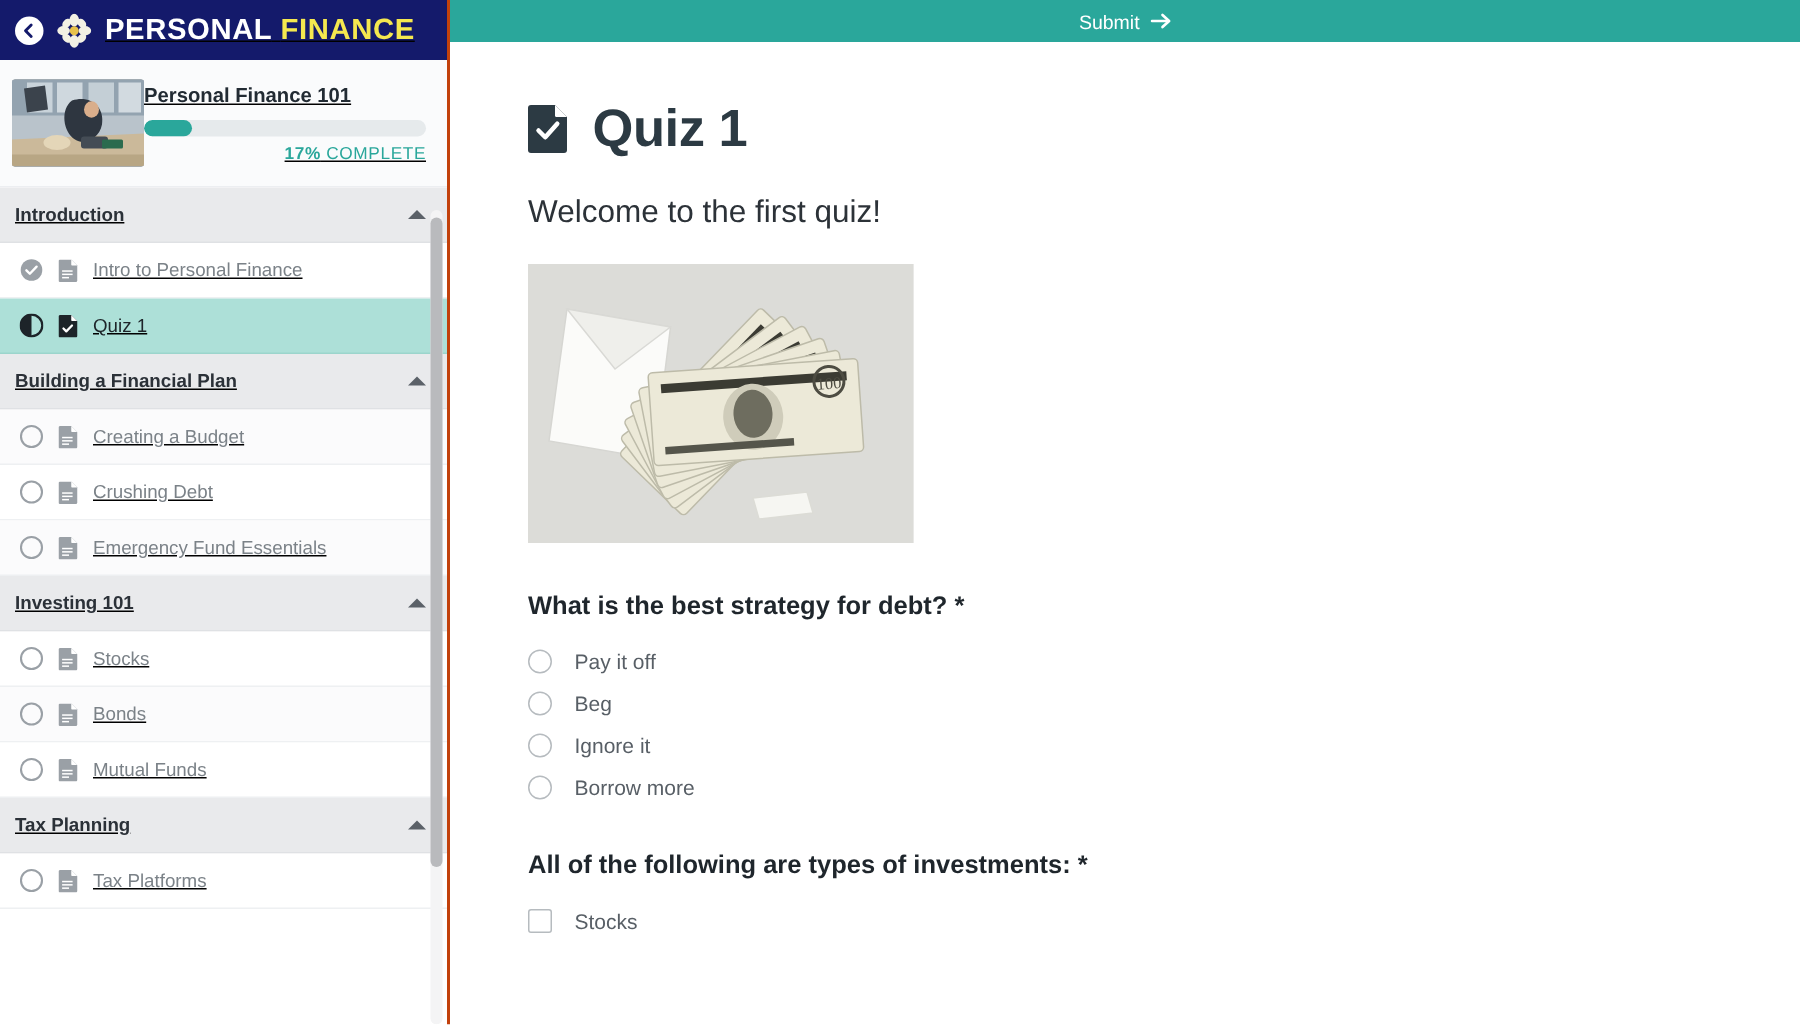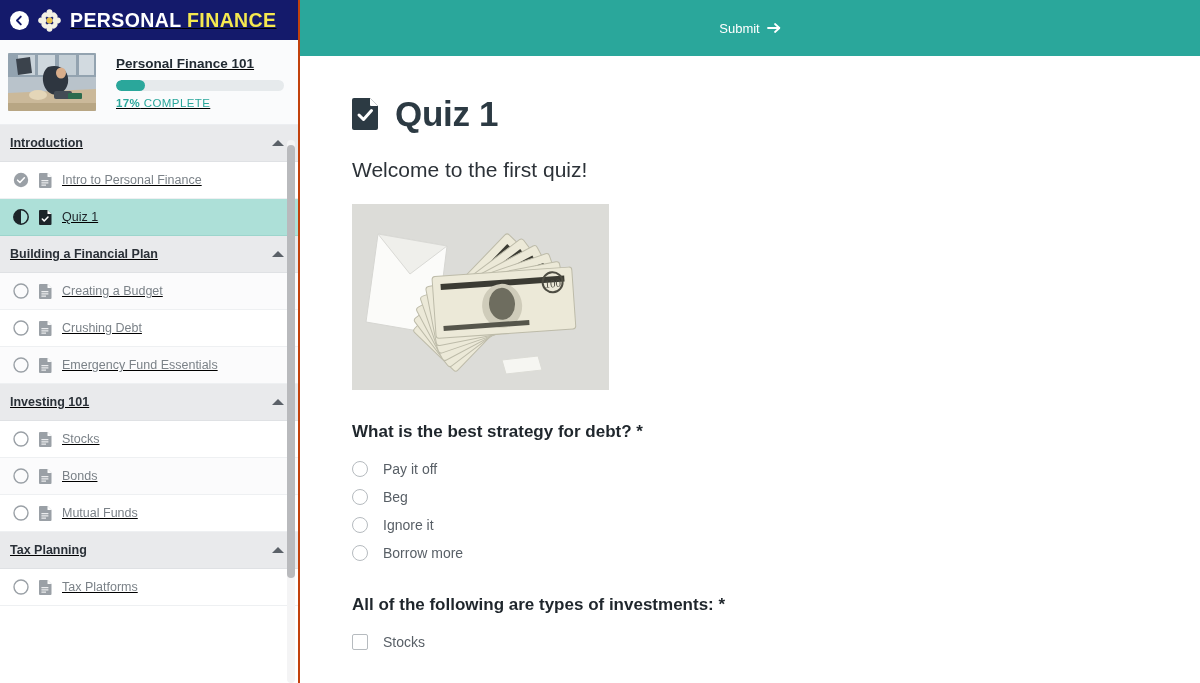--- a/index.html
+++ b/index.html
@@ -34,21 +34,21 @@
   .back-btn svg { display: block; }
   .logo-flower { width: 23px; height: 23px; flex: 0 0 23px; }
   .brand-text {
     font-size: 19.5px; font-weight: bold; letter-spacing: .4px;
     color: #ffffff; white-space: nowrap;
   }
   .brand-text .accent { color: #f5e84f; }
 
   .course-head {
     background: #fafbfc;
-    display: flex; align-items: center; gap: 20px;
+    display: flex; align-items: center; gap: 0;
     padding: 13px 14px 13px 8px;
     flex: 0 0 auto;
     border-bottom: 1px solid #eceef1;
   }
   .course-thumb {
     width: 88px; height: 58px; flex: 0 0 88px;
     border-radius: 2px; overflow: hidden; position: relative;
     background: #4a5663;
   }
   .course-thumb svg { display:block; width:100%; height:100%; }
@@ -59,21 +59,21 @@
   }
   .progress-track {
     height: 11px; border-radius: 6px; background: #e6eaec;
     position: relative; overflow: hidden; margin-bottom: 6px;
   }
   .progress-fill {
     position: absolute; left: 0; top: 0; bottom: 0;
     width: 17%; background: #2aa79b; border-radius: 6px;
   }
   .progress-label {
-    font-size: 11.5px; color: #2aa79b; letter-spacing: .4px; text-align: left;
+    font-size: 11.5px; color: #2aa79b; letter-spacing: .4px; text-align: right;
   }
   .progress-label b { font-weight: bold; }
 
   .nav-scroll {
     flex: 1 1 auto; overflow: hidden; position: relative;
   }
   .section-head {
     background: #e9eaec;
     padding: 11px 14px 11px 10px;
     display: flex; align-items: center; justify-content: space-between;
@@ -102,21 +102,21 @@
     background: #f4f4f5; border-radius: 4px;
   }
   .sb-thumb {
     position: absolute; right: 3px; top: 145px; width: 8px; height: 433px;
     background: #b9babd; border-radius: 4px; cursor: pointer;
   }
 
   
   .main { flex: 1 1 auto; height: 683px; position: relative; background: #fff; }
   .topbar {
-    height: 56px; background: #2aa79b;
+    height: 28px; background: #2aa79b;
     display: flex; align-items: center; justify-content: center;
   }
   .submit-btn {
     display: flex; align-items: center; gap: 7px;
     color: #ffffff; font-size: 13px; cursor: pointer;
     background: transparent; border: 0; font-family: inherit;
   }
   .content { padding: 38px 0 0 52px; }
   .quiz-title {
     display: flex; align-items: center; gap: 16px; margin-bottom: 24px;

